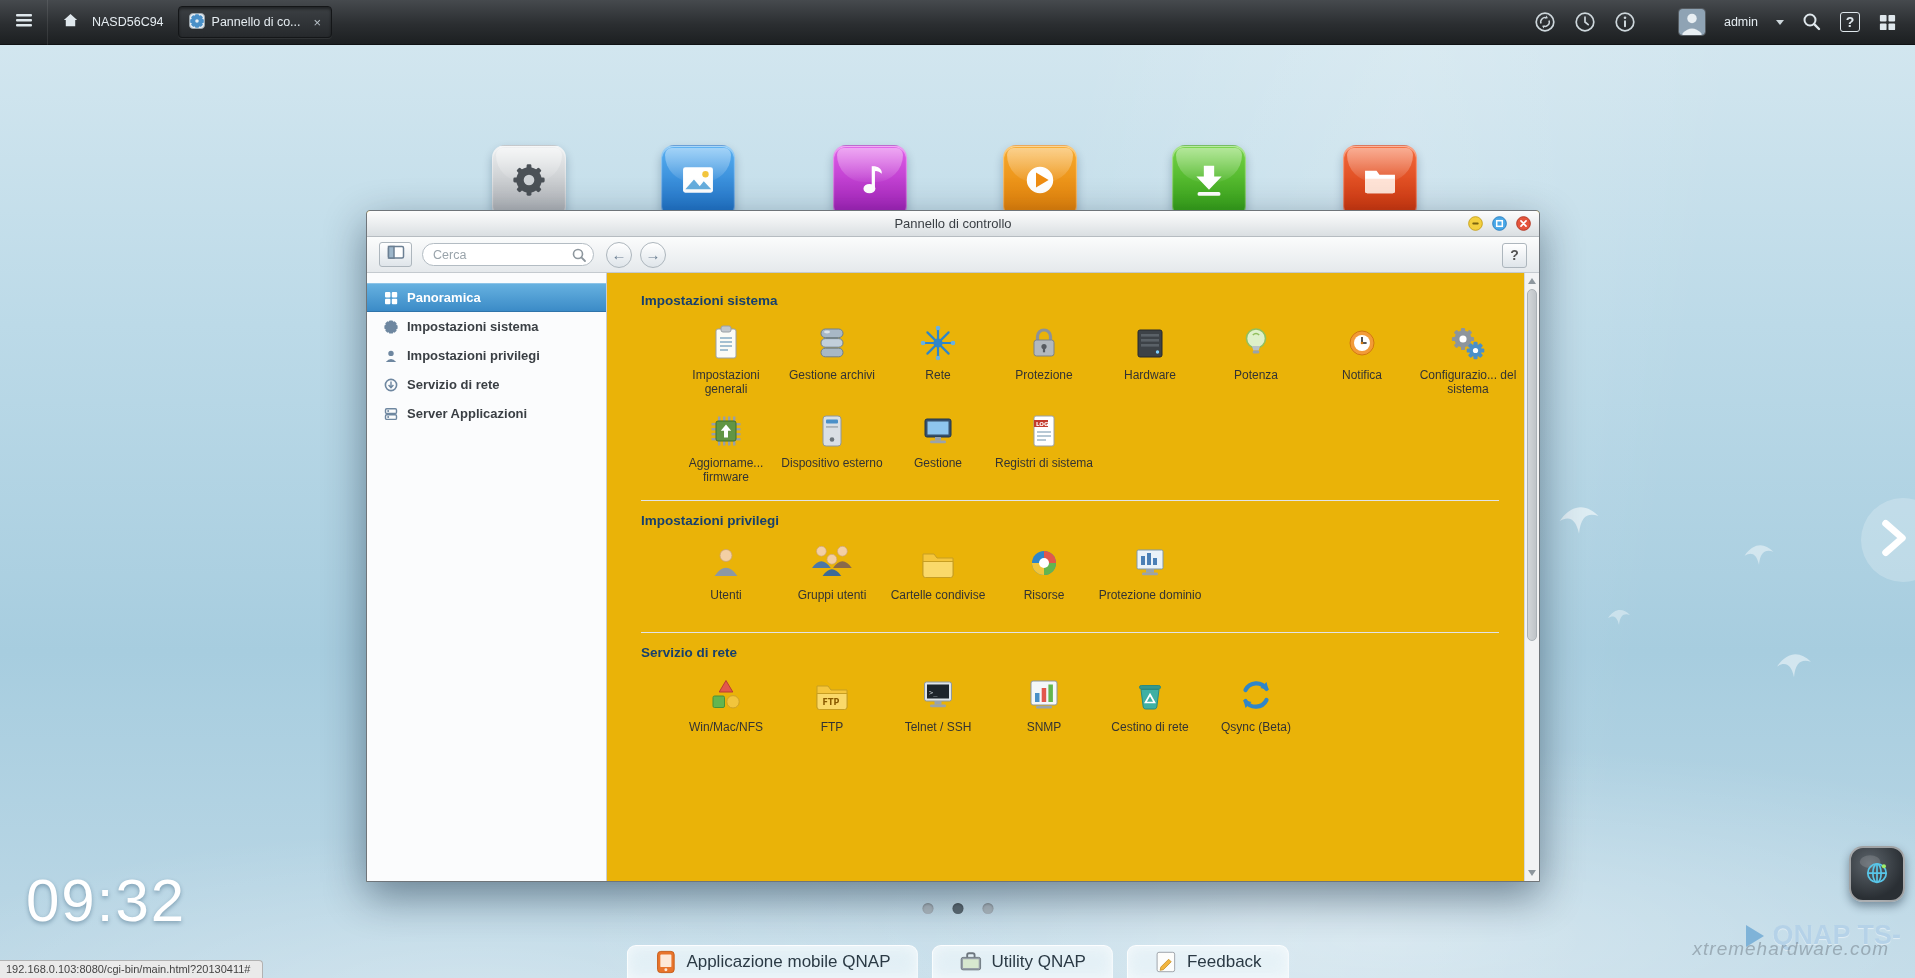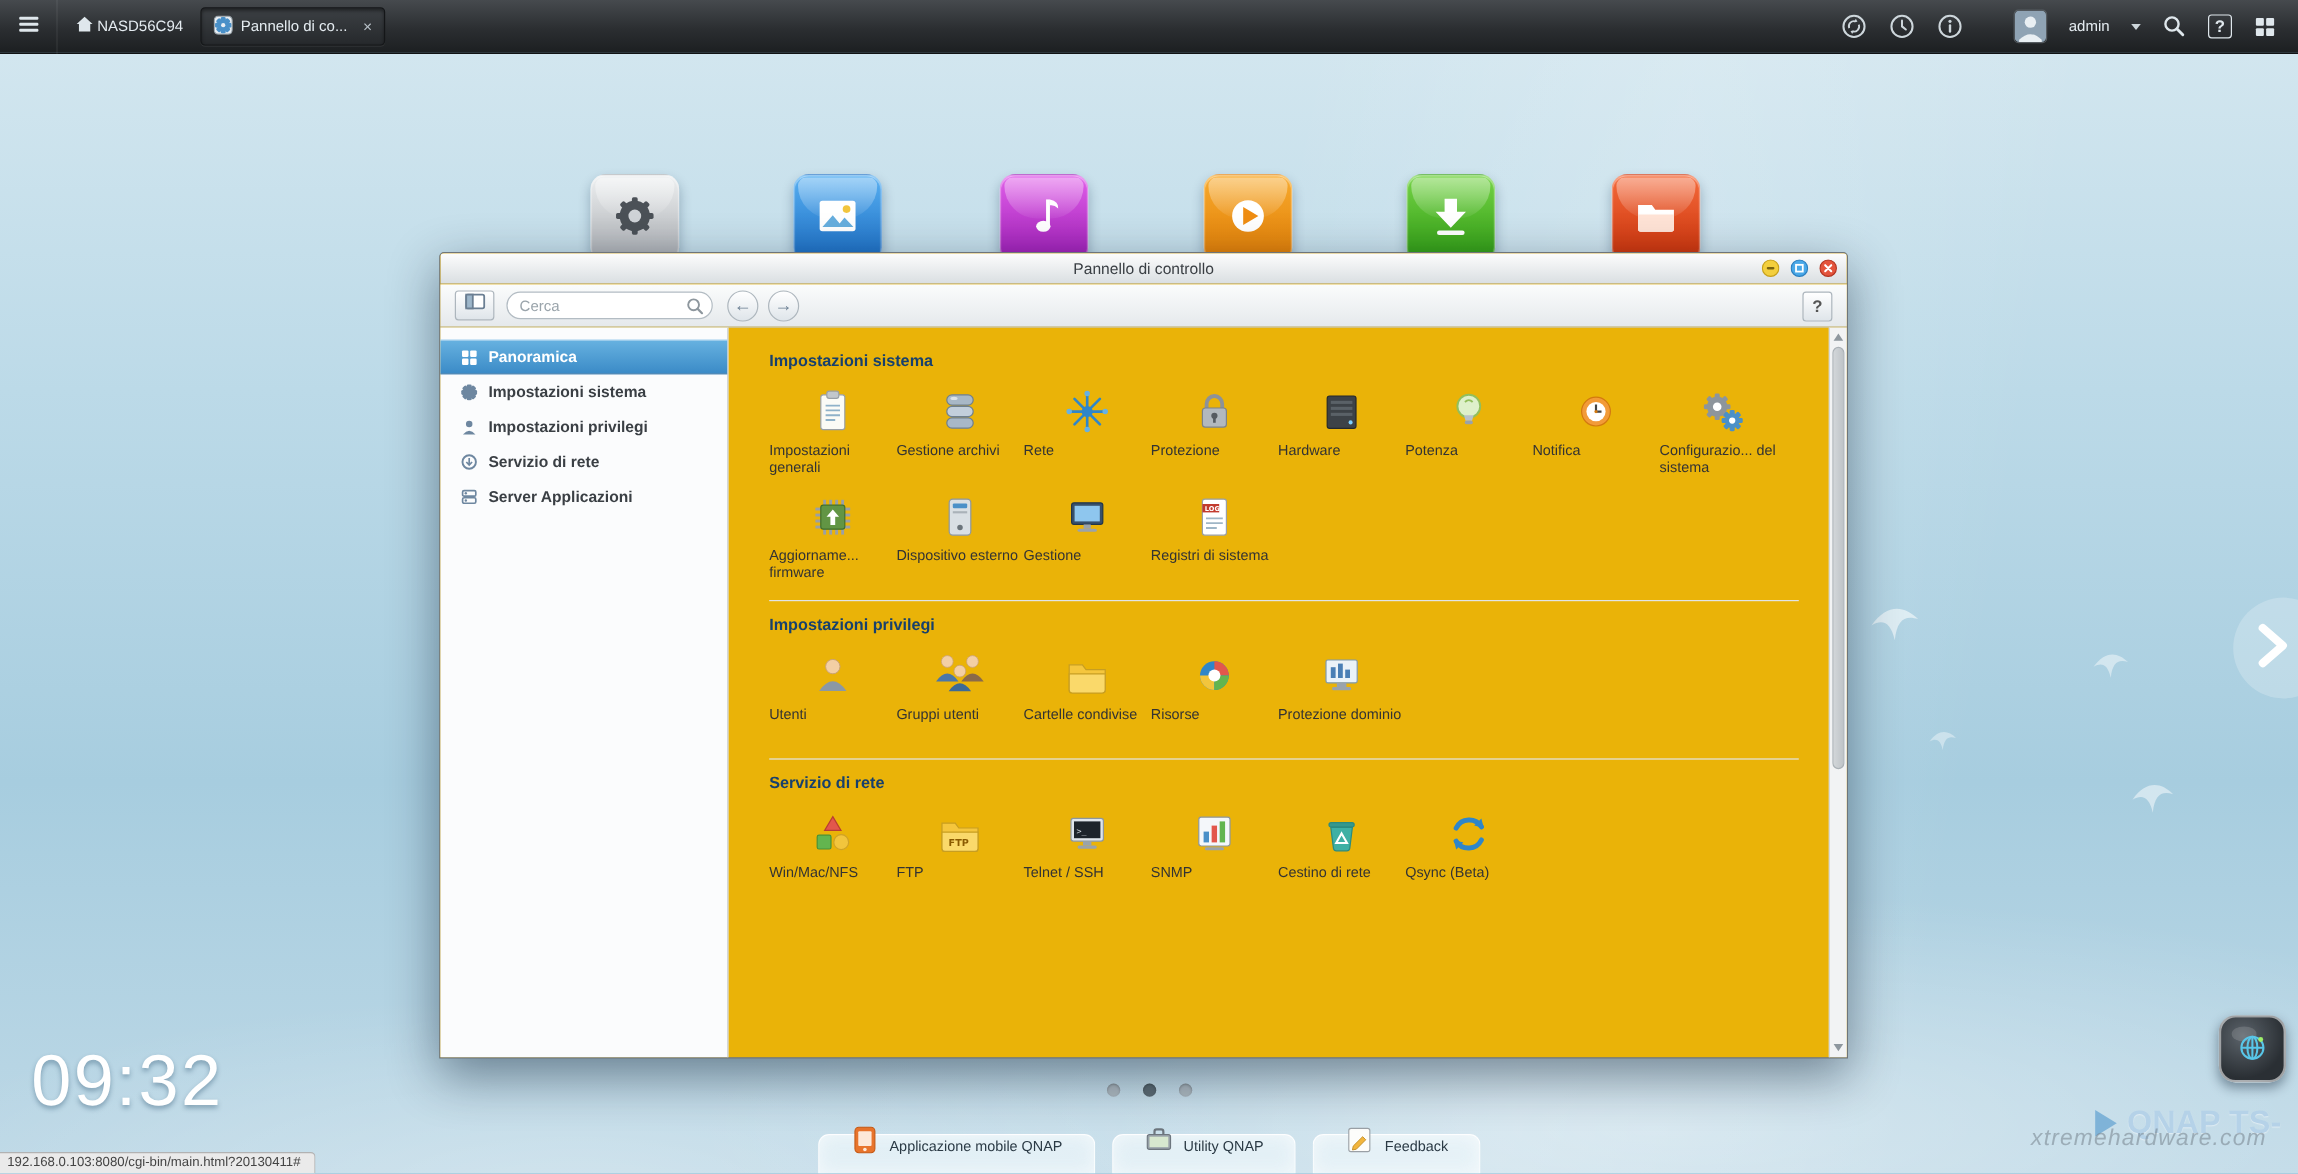--- a/index.html
+++ b/index.html
@@ -22,21 +22,21 @@
     border:1px solid rgba(255,255,255,.35); cursor:pointer; }
   .dtile::before { content:""; position:absolute; left:3px; right:3px; top:2px; height:34px;
     border-radius:10px 10px 40px 40px; background:linear-gradient(rgba(255,255,255,.45),rgba(255,255,255,.05)); }
 
   
   .topbar { position:absolute; left:0; top:0; width:100%; height:45px; z-index:20;
     background:linear-gradient(#464a4e,#2b2e31 55%,#1c1f21); display:flex; align-items:center;
     color:#e5ecf1; border-bottom:1px solid #101214; }
   .tb-menu { width:48px; height:45px; display:flex; align-items:center; justify-content:center;
     border-right:1px solid rgba(255,255,255,.09); cursor:pointer; }
-  .tb-home { display:flex; align-items:center; gap:2px; padding:0 14px; font-size:12.5px; cursor:pointer; }
+  .tb-home { display:flex; align-items:center; gap:13px; padding:0 14px; font-size:12.5px; cursor:pointer; }
   .tb-tab { display:flex; align-items:center; gap:7px; height:32px; padding:0 10px;
     background:linear-gradient(#3c4044,#26292c); border:1px solid #141618; border-radius:4px;
     box-shadow:inset 0 2px 3px rgba(0,0,0,.45), 0 1px 0 rgba(255,255,255,.07);
     font-size:12.5px; cursor:pointer; }
   .tb-tab .closex { margin-left:6px; color:#b9c2c9; font-size:13px; cursor:pointer; }
   .tb-right { margin-left:auto; display:flex; align-items:center; gap:18px; padding-right:18px; }
   .tb-circ { cursor:pointer; display:flex; }
   .tb-avatar { margin-left:24px; border:1px solid #565c61; border-radius:4px; display:flex; cursor:pointer; }
   .tb-user { font-size:12.5px; cursor:pointer; }
   .tb-caret { width:0; height:0; border-left:4.5px solid transparent; border-right:4.5px solid transparent;
@@ -77,43 +77,43 @@
   .sbitem { height:29px; display:flex; align-items:center; gap:9px; padding-left:16px;
     font-size:13px; font-weight:bold; color:#3a3f44; cursor:pointer; }
   .sbitem.active { background:linear-gradient(#66b1e0,#3b8bc7); color:#fff;
     border-top:1px solid #8cc4e8; border-bottom:1px solid #2f74aa; }
   .sbic { display:flex; width:15px; justify-content:center; }
 
   .cpmain { flex:1; padding:8px 40px 0 34px; overflow:hidden; position:relative; }
   .sectitle { font-size:13.5px; font-weight:bold; color:#17406d; margin:12px 0 12px; }
   .secdiv { border-top:1px solid #e1e4e7; margin:16px 0 4px; }
   .icongrid { display:grid; grid-template-columns:repeat(8,106px); row-gap:12px; }
-  .appitem { width:106px; cursor:pointer; }
+  .appitem { width:106px; text-align:center; cursor:pointer;margin-left:32px; }
   .appic { height:46px; display:flex; align-items:center; justify-content:center; }
   .applbl { font-size:12px; color:#333; line-height:13.5px; min-height:27px; margin-top:3px; }
 
   .vscroll { position:absolute; right:0; top:62px; bottom:0; width:15px; background:#f2f3f4;
     border-left:1px solid #d4d8db; cursor:pointer; }
   .sb-up,.sb-down { position:absolute; left:3px; width:0; height:0;
     border-left:4.5px solid transparent; border-right:4.5px solid transparent; }
   .sb-up { top:5px; border-bottom:6px solid #8e979e; }
   .sb-down { bottom:5px; border-top:6px solid #8e979e; }
   .sb-thumb { position:absolute; left:2px; width:10px; top:16px; height:352px;
     background:linear-gradient(90deg,#d2d6d9,#bfc4c8); border:1px solid #aab1b6; border-radius:5px; }
 
   
   .clock-time { position:absolute; left:26px; top:866px; font-size:60px; color:#fff;
     letter-spacing:2px; text-shadow:0 2px 4px rgba(10,50,80,.35); z-index:3; }
   .clock-date { position:absolute; left:28px; top:990px; font-size:22px; color:#fff;
     text-shadow:0 1px 2px rgba(10,50,80,.35); z-index:3;font-style:italic; }
 
   .dock { position:absolute; left:50%; transform:translateX(-50%); bottom:0; display:flex; gap:14px; z-index:6; }
-  .dockbtn { height:32px; display:flex; align-items:flex-end; gap:9px; padding:16px 26px;
+  .dockbtn { height:32px; display:flex; align-items:center; gap:9px; padding:16px 26px;
     background:rgba(236,245,250,.72); border:1px solid rgba(255,255,255,.9); border-bottom:0;
-    border-radius:9px 9px 0 0; font-size:12px; color:#2b3a45; cursor:pointer;
+    border-radius:9px 9px 0 0; font-size:17px; color:#2b3a45; cursor:pointer;
     box-shadow:inset 0 0 14px rgba(255,255,255,.6); }
 
   .dots { position:absolute; left:50%; transform:translateX(-50%); top:903px; display:flex; gap:19px; z-index:3; }
   .dot { width:11px; height:11px; border-radius:50%; background:#aeb9c0; cursor:pointer;
     box-shadow:inset 0 1px 2px rgba(0,0,0,.25); }
   .dot.active { background:#5d6b73; }
 
   .nextpage { position:absolute; right:-30px; top:498px; width:84px; height:84px; border-radius:50%;
     background:rgba(255,255,255,.22); display:flex; align-items:center; padding-left:10px; z-index:5; cursor:pointer; }
 

